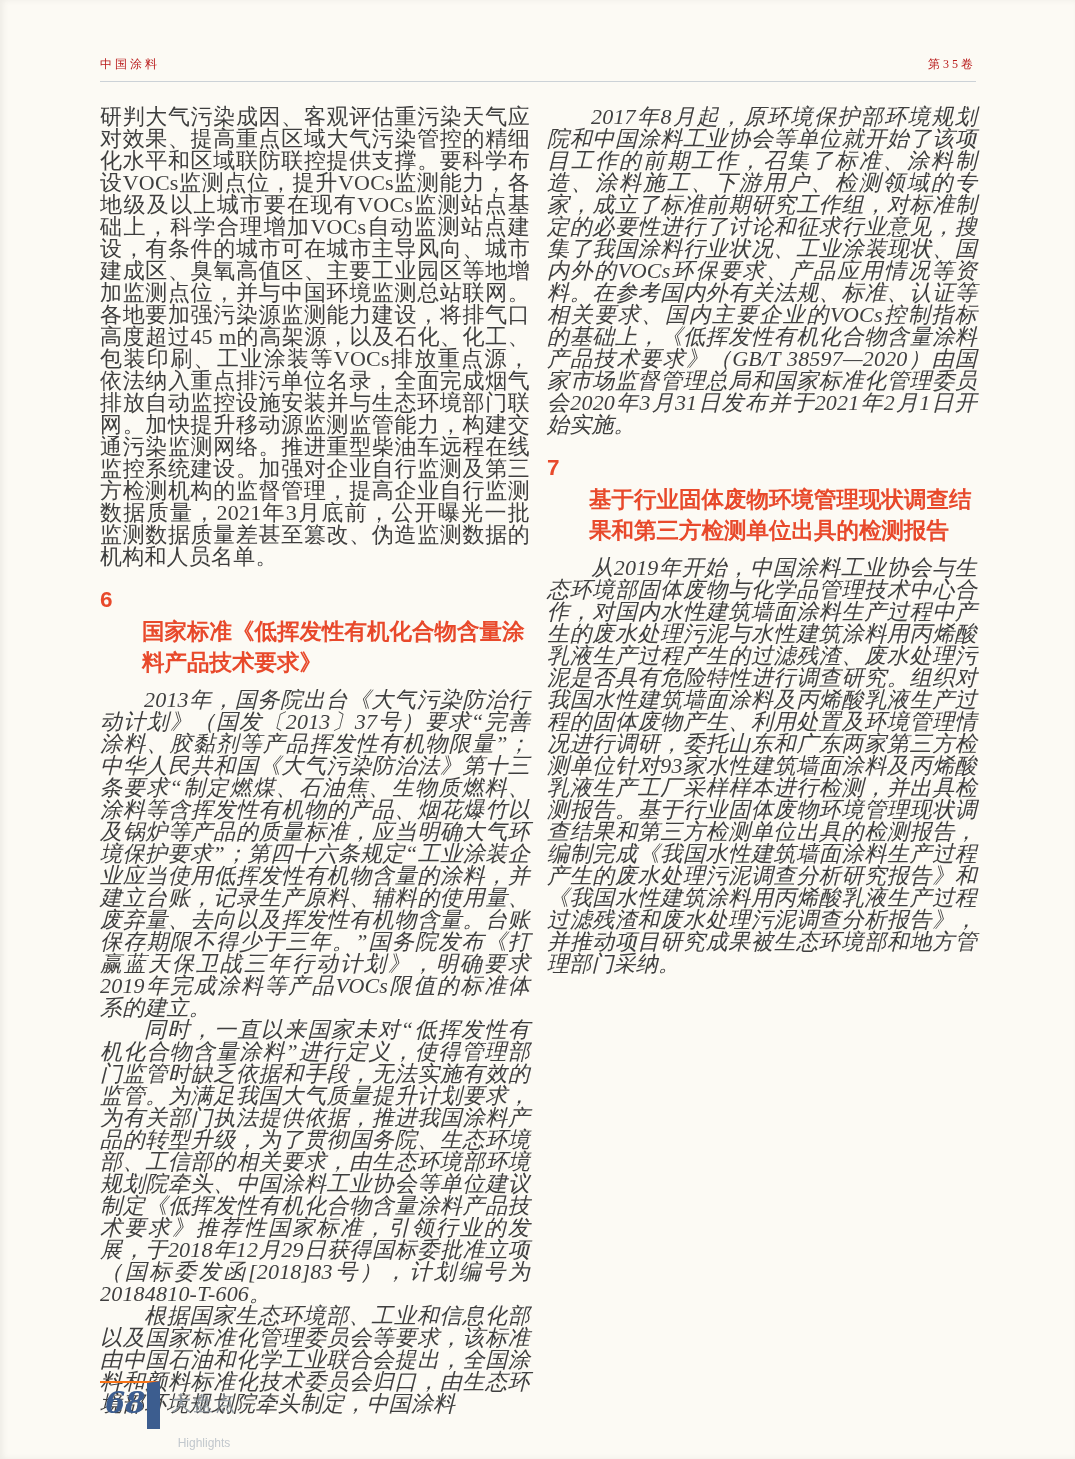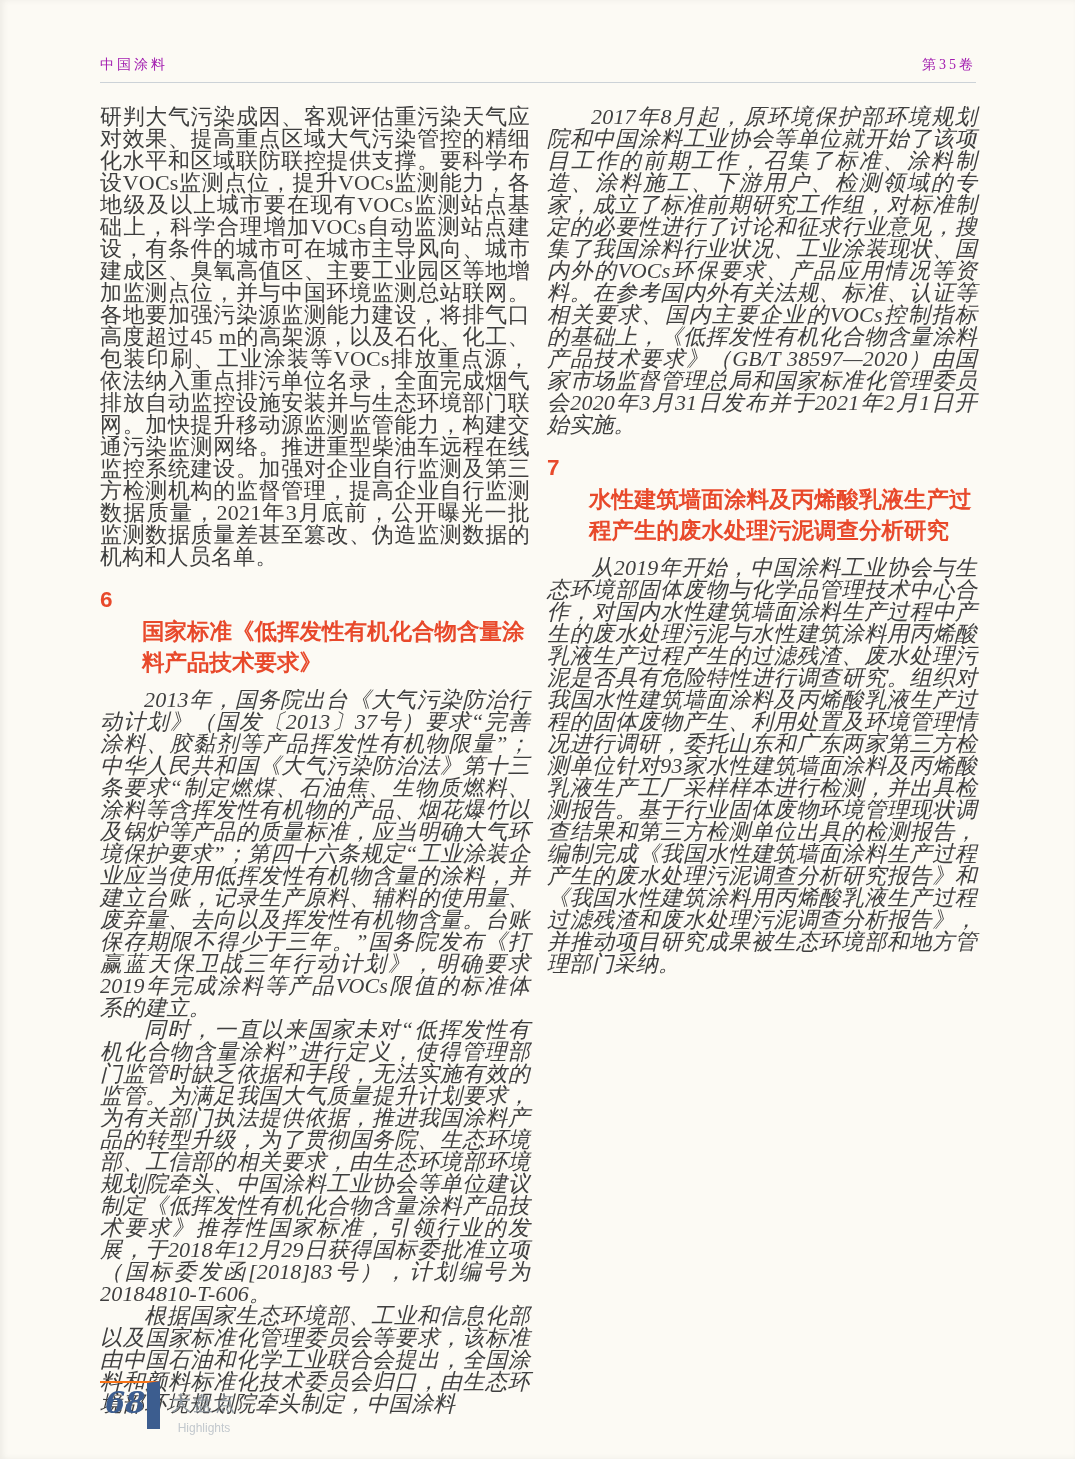--- a/index.html
+++ b/index.html
@@ -8,21 +8,21 @@
     width:1075px; height:1459px;
     margin:0 auto;
     background:#fcfaf4;
     overflow:hidden;
     font-family:"Liberation Serif", serif;
     box-shadow:inset 3px 0 6px rgba(0,0,0,0.06);
   }
   
   .header { position:absolute; left:100px; top:56px; width:876px; }
   .header-row { display:flex; justify-content:space-between; align-items:flex-start;
-    color:#a21caf; font-size:14px; letter-spacing:3px; }
+    color:#b91c1c; font-size:12px; letter-spacing:3px; }
   .header-rule { margin-top:8px; border-bottom:1px solid #ccd2d7; }
   
   .content { position:absolute; left:100px; top:106px; width:878px; display:flex; gap:17px; }
   .col { width:430px; }
   p.para {
     margin:0; font-size:22px; line-height:22px;
     text-align:justify; color:#3e3e3e;
     letter-spacing:0.2px;
   }
   p.indent { text-indent:2em;font-style:italic; }
@@ -40,21 +40,21 @@
     position:relative; width:60px; height:48px; box-sizing:border-box;
     border-top:2px solid #f97316; border-right:13px solid #3c5d8f;
   }
   .pg-num {
     position:absolute; left:5px; top:3px;
     font-family:"DejaVu Serif", serif; font-style:italic; font-weight:bold;
     font-size:29px; color:#3c5d8f;
   }
   .footer-text { margin-left:11px; padding-top:9px; font-family:"Liberation Sans", sans-serif;text-align:center; }
   .footer-label { font-size:20px; color:#8b949c; letter-spacing:2px; }
-  .footer-sub { font-size:12px; color:#c2c8cd; margin-top:4px; }
+  .footer-sub { font-size:12px; color:#c2c8cd; margin-top:19px; }
 </style>
 </head>
 <body>
 
 <div class="page">
 
   <div class="header">
     <div class="header-row">
       <span>中国涂料</span>
       <span>第35卷</span>
@@ -75,21 +75,21 @@
       <p class="para indent">2013年，国务院出台《大气污染防治行动计划》（国发〔2013〕37号）要求“完善涂料、胶黏剂等产品挥发性有机物限量”；中华人民共和国《大气污染防治法》第十三条要求“制定燃煤、石油焦、生物质燃料、涂料等含挥发性有机物的产品、烟花爆竹以及锅炉等产品的质量标准，应当明确大气环境保护要求”；第四十六条规定“工业涂装企业应当使用低挥发性有机物含量的涂料，并建立台账，记录生产原料、辅料的使用量、废弃量、去向以及挥发性有机物含量。台账保存期限不得少于三年。”国务院发布《打赢蓝天保卫战三年行动计划》，明确要求2019年完成涂料等产品VOCs限值的标准体系的建立。</p>
       <p class="para indent">同时，一直以来国家未对“低挥发性有机化合物含量涂料”进行定义，使得管理部门监管时缺乏依据和手段，无法实施有效的监管。为满足我国大气质量提升计划要求，为有关部门执法提供依据，推进我国涂料产品的转型升级，为了贯彻国务院、生态环境部、工信部的相关要求，由生态环境部环境规划院牵头、中国涂料工业协会等单位建议制定《低挥发性有机化合物含量涂料产品技术要求》推荐性国家标准，引领行业的发展，于2018年12月29日获得国标委批准立项（国标委发函[2018]83号），计划编号为20184810-T-606。</p>
       <p class="para indent">根据国家生态环境部、工业和信息化部以及国家标准化管理委员会等要求，该标准由中国石油和化学工业联合会提出，全国涂料和颜料标准化技术委员会归口，由生态环境部环境规划院牵头制定，中国涂料</p>
     </div>
 
     <div class="col">
       <p class="para indent">2017年8月起，原环境保护部环境规划院和中国涂料工业协会等单位就开始了该项目工作的前期工作，召集了标准、涂料制造、涂料施工、下游用户、检测领域的专家，成立了标准前期研究工作组，对标准制定的必要性进行了讨论和征求行业意见，搜集了我国涂料行业状况、工业涂装现状、国内外的VOCs环保要求、产品应用情况等资料。在参考国内外有关法规、标准、认证等相关要求、国内主要企业的VOCs控制指标的基础上，《低挥发性有机化合物含量涂料产品技术要求》（GB/T 38597—2020）由国家市场监督管理总局和国家标准化管理委员会2020年3月31日发布并于2021年2月1日开始实施。</p>
 
       <div class="sec">
         <span class="sec-num">7</span>
-        <span class="sec-title">水性建筑墙面涂料及丙烯酸乳液生产过程产生的废水处理污泥调查分析研究</span>
+        <span class="sec-title">基于行业固体废物环境管理现状调查结果和第三方检测单位出具的检测报告</span>
       </div>
 
       <p class="para indent">从2019年开始，中国涂料工业协会与生态环境部固体废物与化学品管理技术中心合作，对国内水性建筑墙面涂料生产过程中产生的废水处理污泥与水性建筑涂料用丙烯酸乳液生产过程产生的过滤残渣、废水处理污泥是否具有危险特性进行调查研究。组织对我国水性建筑墙面涂料及丙烯酸乳液生产过程的固体废物产生、利用处置及环境管理情况进行调研，委托山东和广东两家第三方检测单位针对93家水性建筑墙面涂料及丙烯酸乳液生产工厂采样样本进行检测，并出具检测报告。基于行业固体废物环境管理现状调查结果和第三方检测单位出具的检测报告，编制完成《我国水性建筑墙面涂料生产过程产生的废水处理污泥调查分析研究报告》和《我国水性建筑涂料用丙烯酸乳液生产过程过滤残渣和废水处理污泥调查分析报告》，并推动项目研究成果被生态环境部和地方管理部门采纳。</p>
     </div>
 
   </div>
 
   <div class="footer">
     <div class="pg-box">
       <span class="pg-num">68</span>

